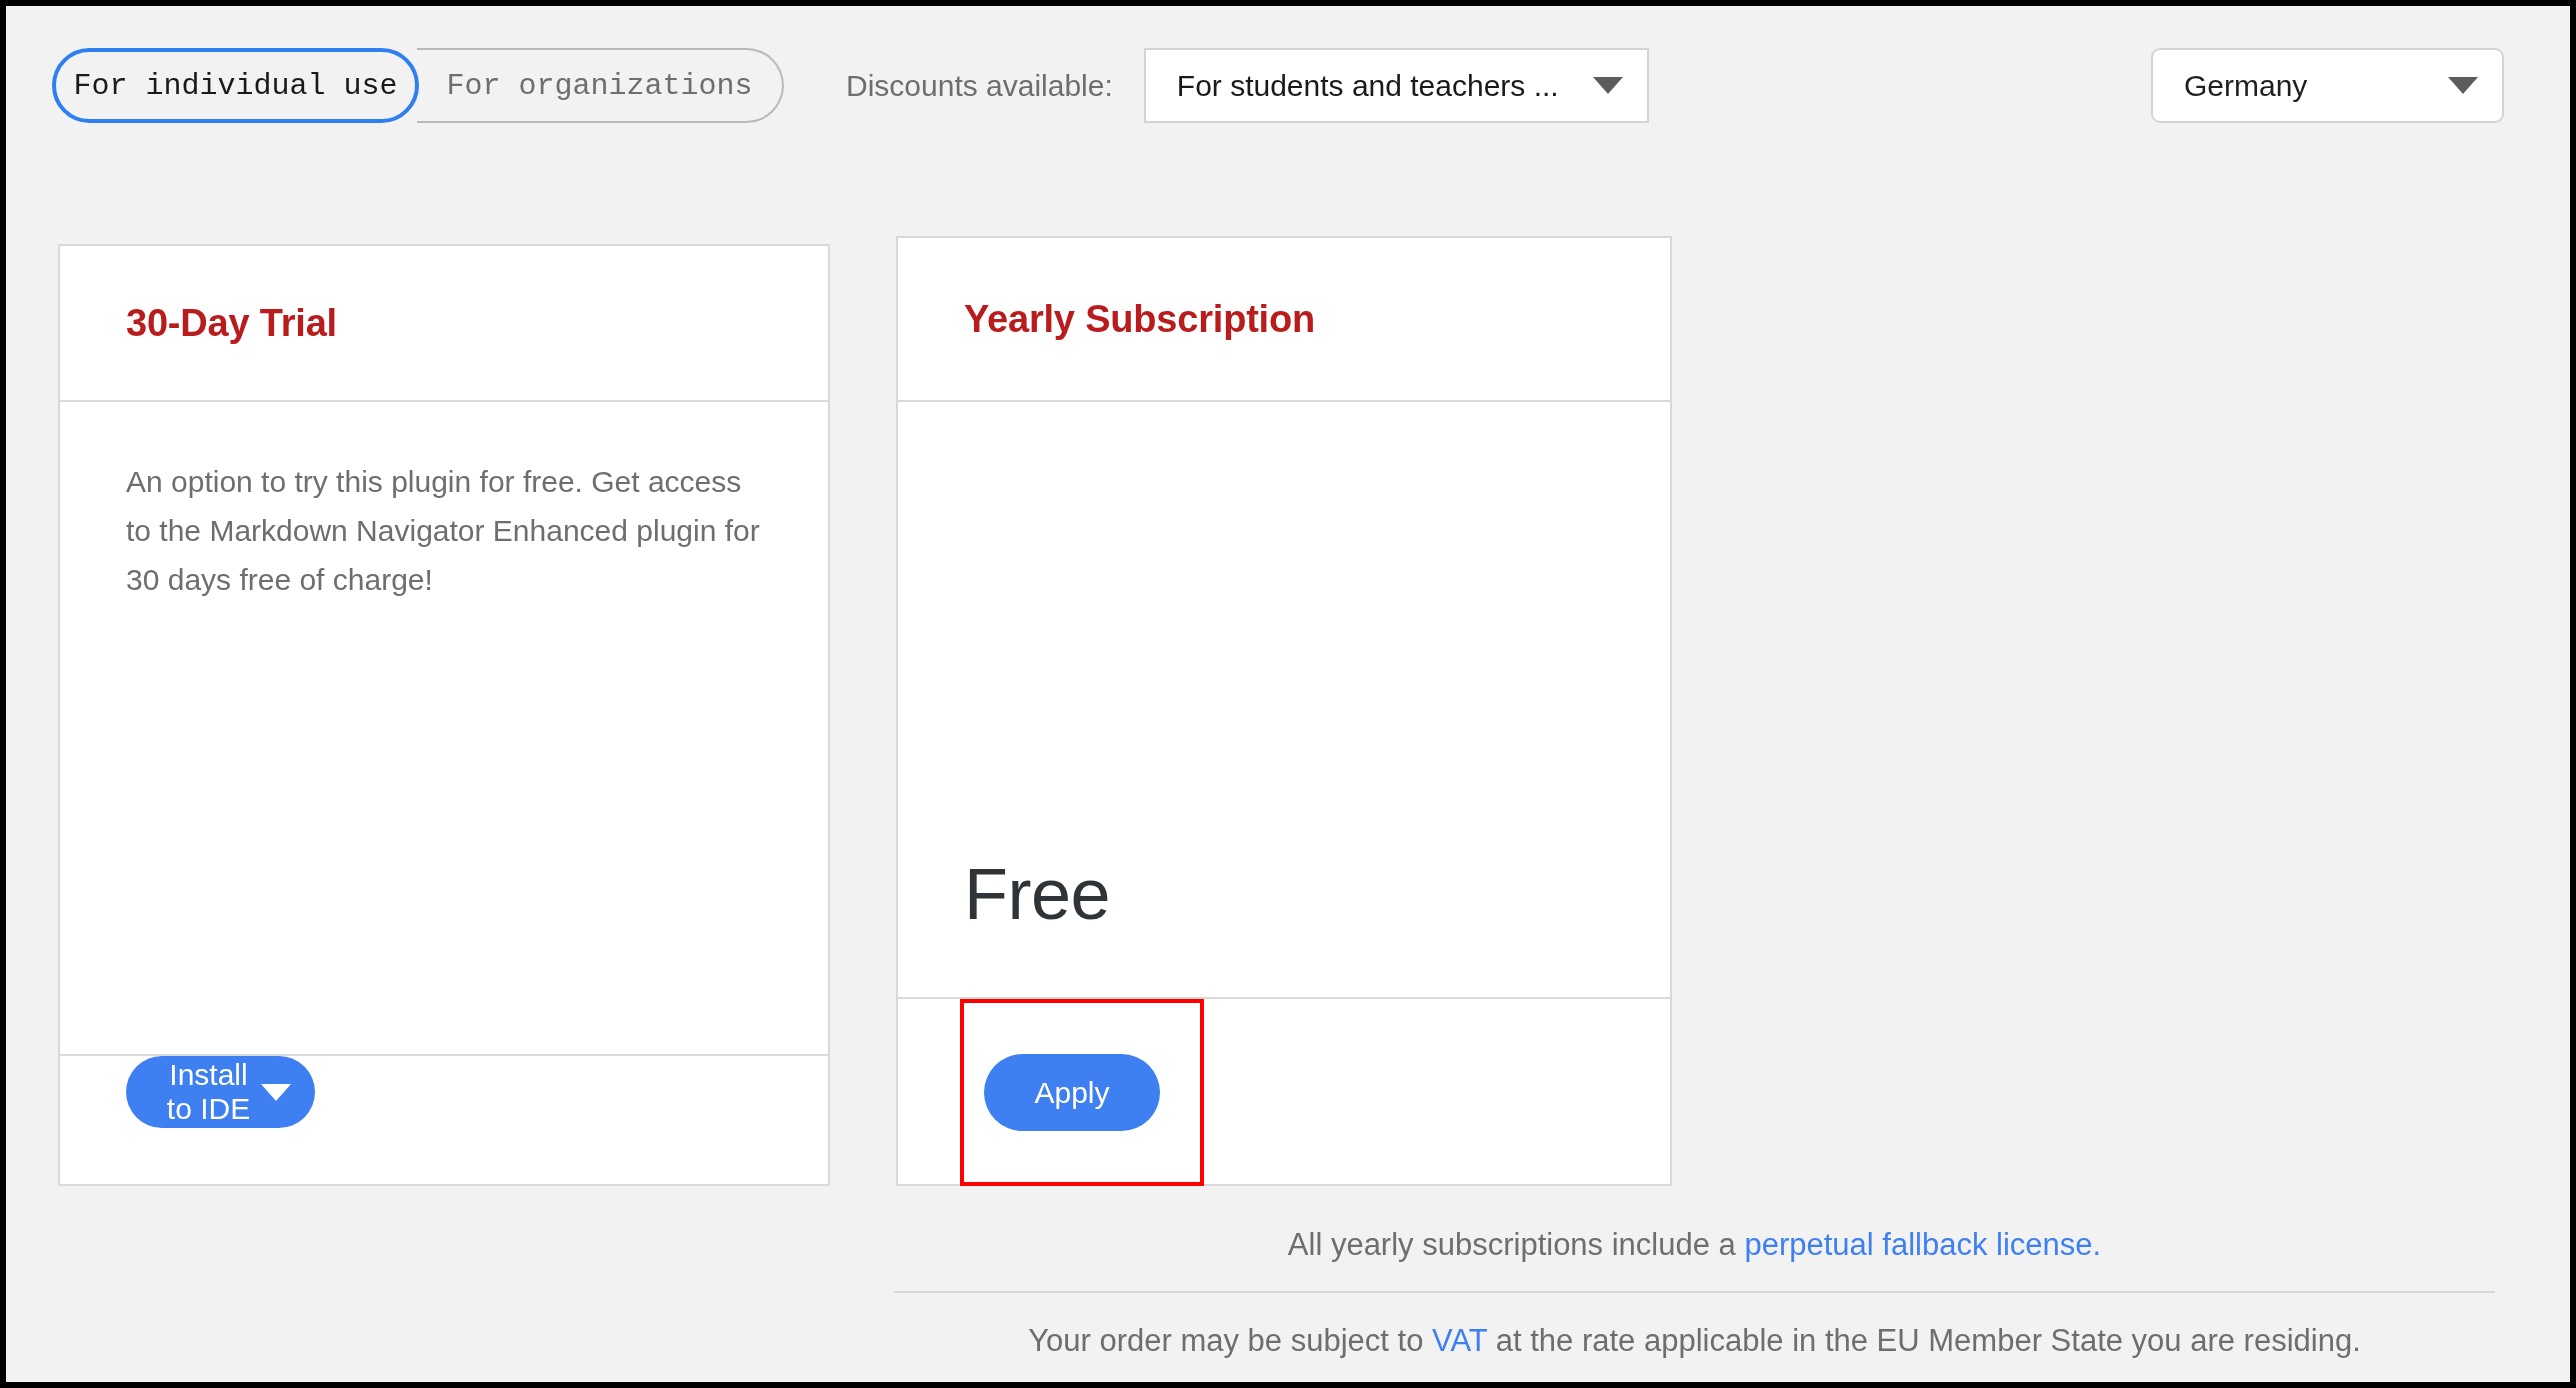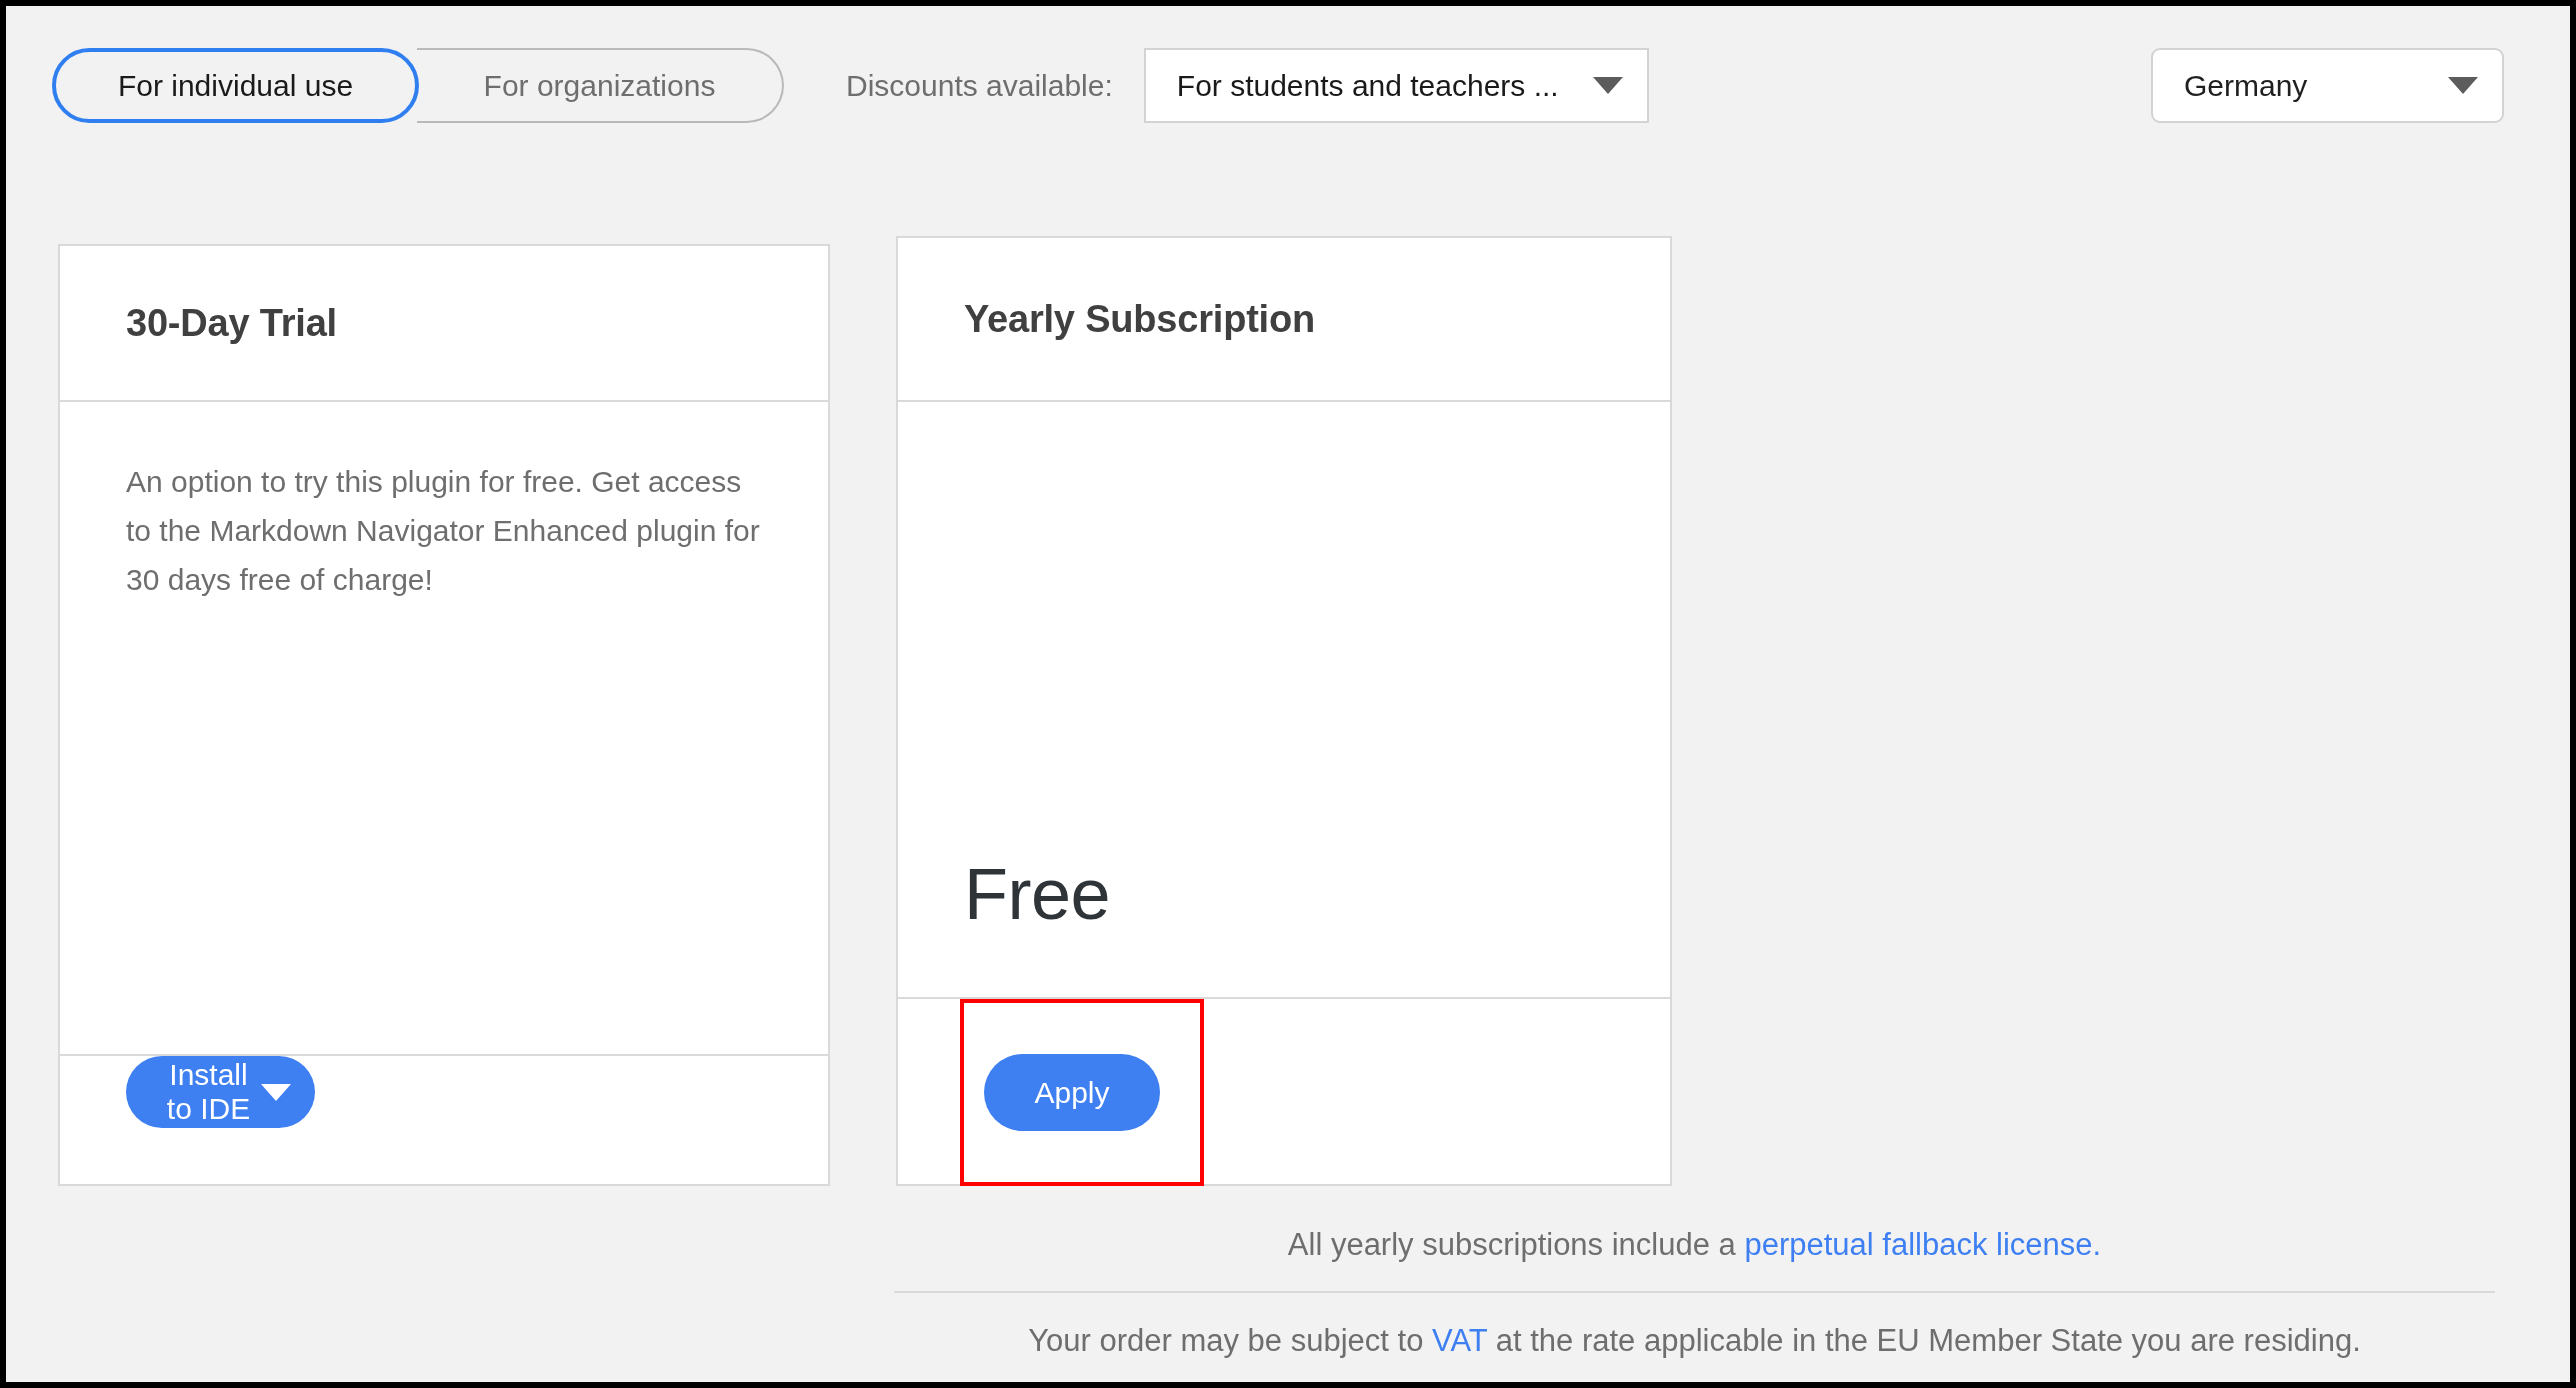--- a/index.html
+++ b/index.html
@@ -30,20 +30,21 @@
   }
 
   
   #audience-toggle {
     position: absolute;
     left: 46px;
     top: 42px;
     height: 58px;
     display: flex;
     align-items: stretch;
+    font-family: Liberation Mono, monospace;
   }
   .seg {
     height: 75px;
     display: flex;
     align-items: center;
     justify-content: center;
     font-size: 30px;
     color: #6e6e6e;
     background: #f2f2f2;
     border: 2px solid #b9b9b9;
@@ -145,21 +146,21 @@
     display: flex;
     align-items: center;
     padding-left: 66px;
   }
   #card-trial .card-header { height: 156px; }
   #card-yearly .card-header { height: 164px; }
 
   .card-title {
     font-size: 38px;
     font-weight: bold;
-    color: #404040;
+    color: #b91c1c;
     letter-spacing: -0.2px;
   }
 
   .card-body {
     position: relative;
     padding: 0 66px;
   }
   #card-trial .card-body { height: 597px; }
   #card-yearly .card-body { height: 595px; }
 

